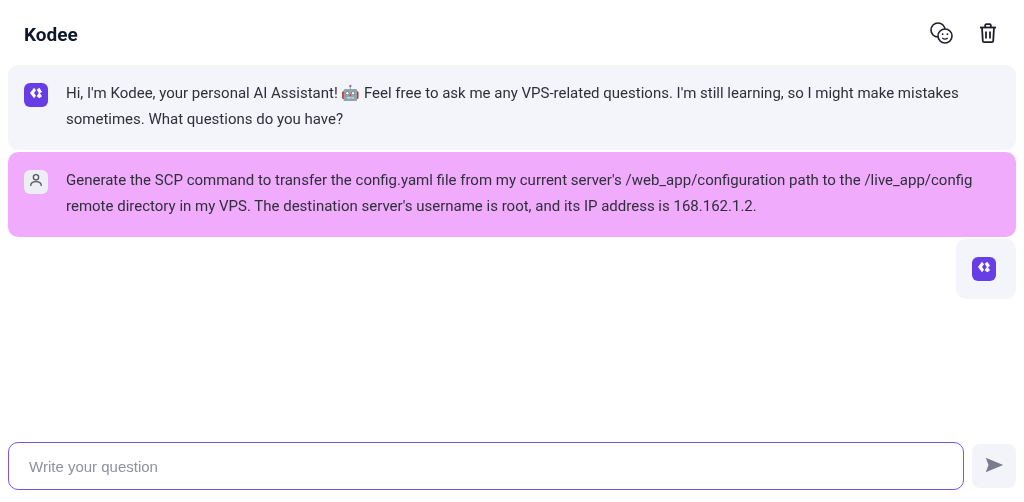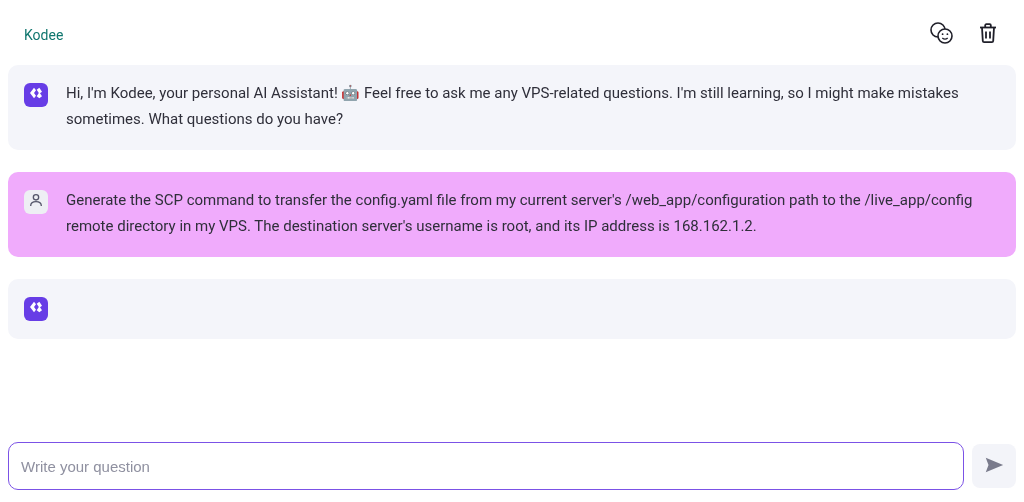--- a/index.html
+++ b/index.html
@@ -12,43 +12,44 @@
       position: relative;
       overflow: hidden;
     }
     .top-bar {
       display: flex;
       align-items: center;
       justify-content: space-between;
       padding: 20px 24px 8px 24px;
     }
     .title {
-      font-size: 14px;
-      font-weight: 400;
-      color: #0f766e;
+      font-size: 19px;
+      font-weight: 700;
+      color: #0f172a;
     }
     .top-actions {
       display: flex;
       align-items: center;
       gap: 22px;
     }
     .icon-btn {
       background: none;
       border: none;
       cursor: pointer;
       display: flex;
       align-items: center;
       justify-content: center;
       padding: 0;
     }
     .messages {
       padding: 8px 8px 0 8px;
       display: flex;
       flex-direction: column;
-      gap: 22px;
+      gap: 2px;
+      align-items: flex-end;
     }
     .msg {
       border-radius: 10px;
       padding: 16px 20px 18px 16px;
       display: flex;
       gap: 18px;
       align-items: flex-start;
     }
     .msg.assistant {
       background: #f4f5fa;
@@ -95,21 +96,21 @@
       bottom: 12px;
       display: flex;
       align-items: center;
       gap: 8px;
     }
     .question-input {
       flex: 1;
       height: 48px;
       border: 1.5px solid #7b52e6;
       border-radius: 10px;
-      padding: 0 12px;
+      padding: 0 20px;
       font-size: 15px;
       color: #2f2f3a;
       outline: none;
       background: #ffffff;
     }
     .question-input::placeholder {
       color: #8f90a0;
     }
     .send-btn {
       width: 44px;

